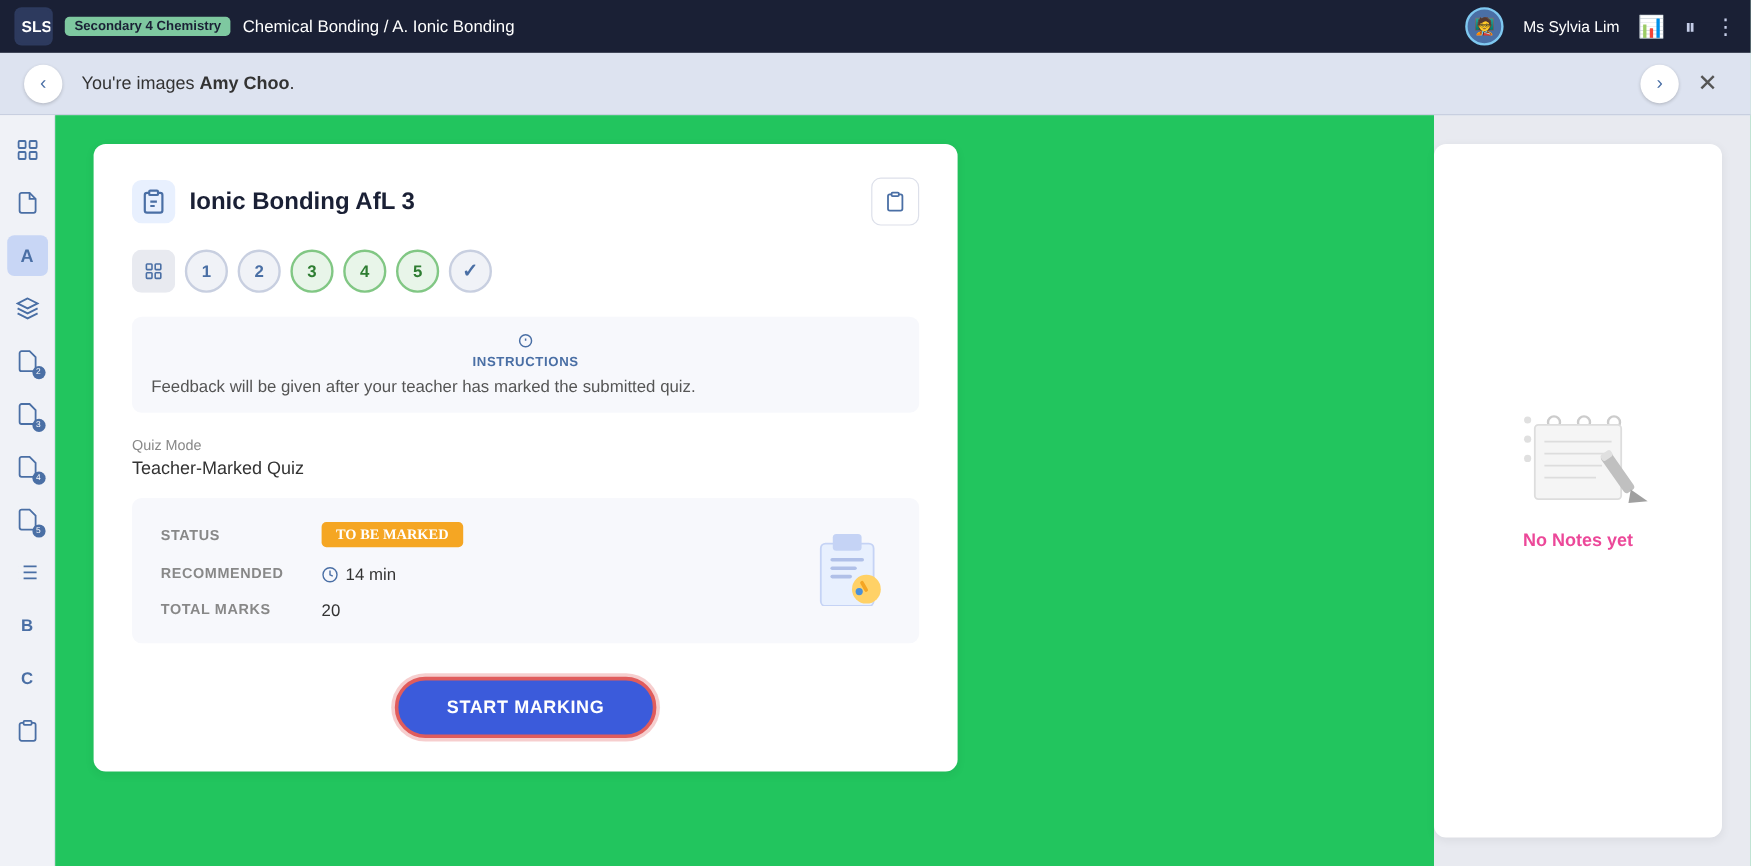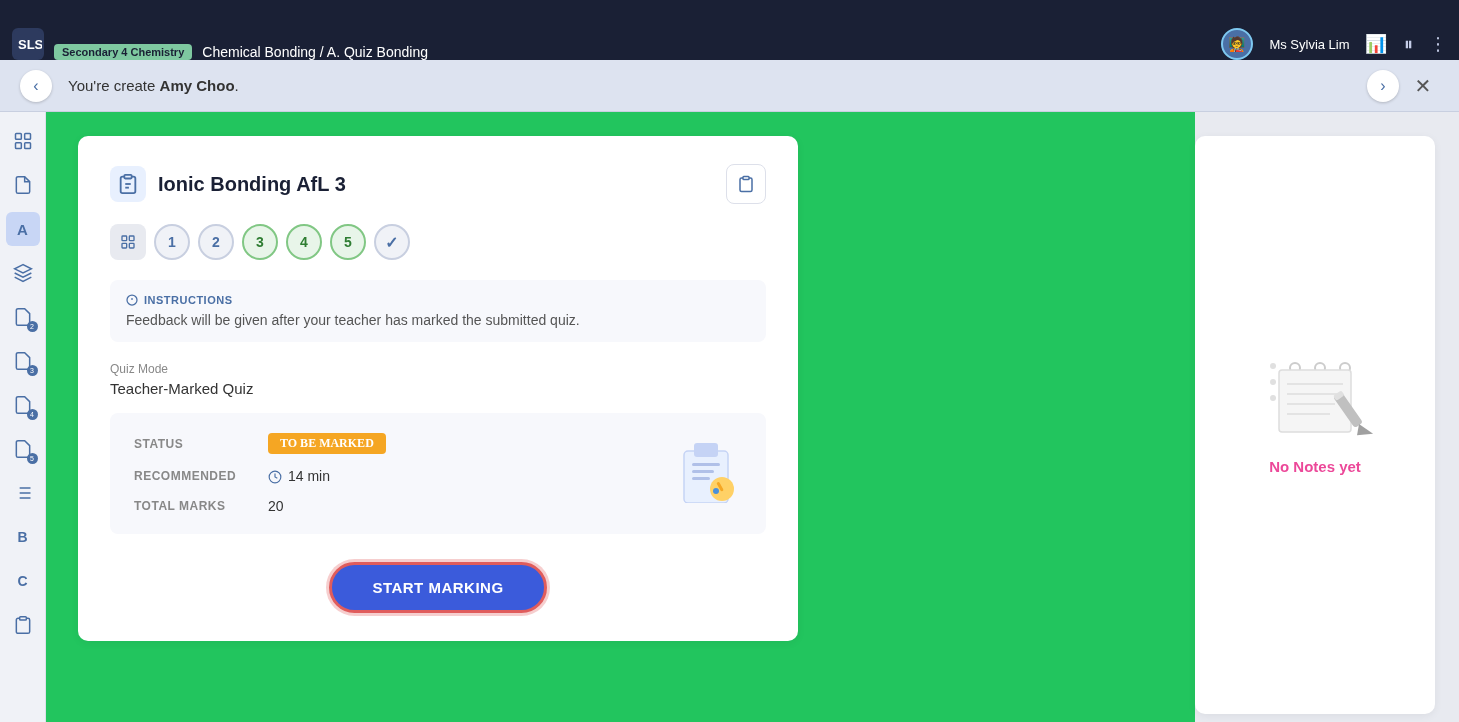--- a/index.html
+++ b/index.html
@@ -1,23 +1,23 @@
 <!DOCTYPE html>
 <html><head>
   <meta charset="utf-8">
   <style>
     * { box-sizing: border-box; margin: 0; padding: 0; }
     body { font-family: -apple-system, BlinkMacSystemFont, 'Segoe UI', sans-serif; background: #e8eaf0; width: 1459px; height: 722px; overflow: hidden; }
 
     
     .top-nav {
-      height: 60px;
+      height: 44px;
       background: #1a2035;
       display: flex;
-      align-items: flex-end;
+      align-items: center;
       padding: 0 12px;
       gap: 10px;
       position: relative;
     }
     .nav-logo {
       width: 32px; height: 32px;
       background: #2d3a5e;
       border-radius: 6px;
       display: flex; align-items: center; justify-content: center;
       color: white; font-weight: bold; font-size: 12px;
@@ -209,20 +209,21 @@
     .instructions-header {
       display: flex;
       align-items: center;
       gap: 6px;
       font-size: 11px;
       font-weight: 700;
       color: #4a6fa5;
       text-transform: uppercase;
       letter-spacing: 0.5px;
       margin-bottom: 6px;
+      flex-direction: column;
     }
     .instructions-text {
       font-size: 14px;
       color: #555;
     }
 
     
     .quiz-mode-label {
       font-size: 12px;
       color: #888;
@@ -337,35 +338,35 @@
   <div class="nav-logo">
     <svg width="28" height="28" viewBox="0 0 28 28" fill="none">
       <rect width="28" height="28" rx="4" fill="#2d3a5e"></rect>
       <text x="4" y="19" font-size="13" fill="white" font-weight="bold">SLS</text>
     </svg>
   </div>
   <div class="nav-badge">Secondary 4 Chemistry</div>
   <div class="nav-breadcrumb">
     <span>Chemical Bonding</span>
     <span> / </span>
-    <span>A. Quiz Bonding</span>
+    <span>A. Ionic Bonding</span>
   </div>
   <div class="nav-right">
     <div class="nav-avatar">🧑‍🏫</div>
     <span class="nav-username">Ms Sylvia Lim</span>
     <span class="nav-icon">📊</span>
     <span class="nav-icon">⏸</span>
     <span class="nav-icon">⋮</span>
   </div>
 </div>
 
 <div class="student-bar">
   <div class="nav-arrow">‹</div>
   <span class="student-name">
-    <span>You're create </span><strong>Amy Choo</strong><span>.</span>
+    <span>You're images </span><strong>Amy Choo</strong><span>.</span>
   </span>
   <div class="nav-arrows-right">
     <div class="nav-arrow">›</div>
     <button class="close-btn">✕</button>
   </div>
 </div>
 
 <div class="main-layout">
 
   <div class="sidebar">

